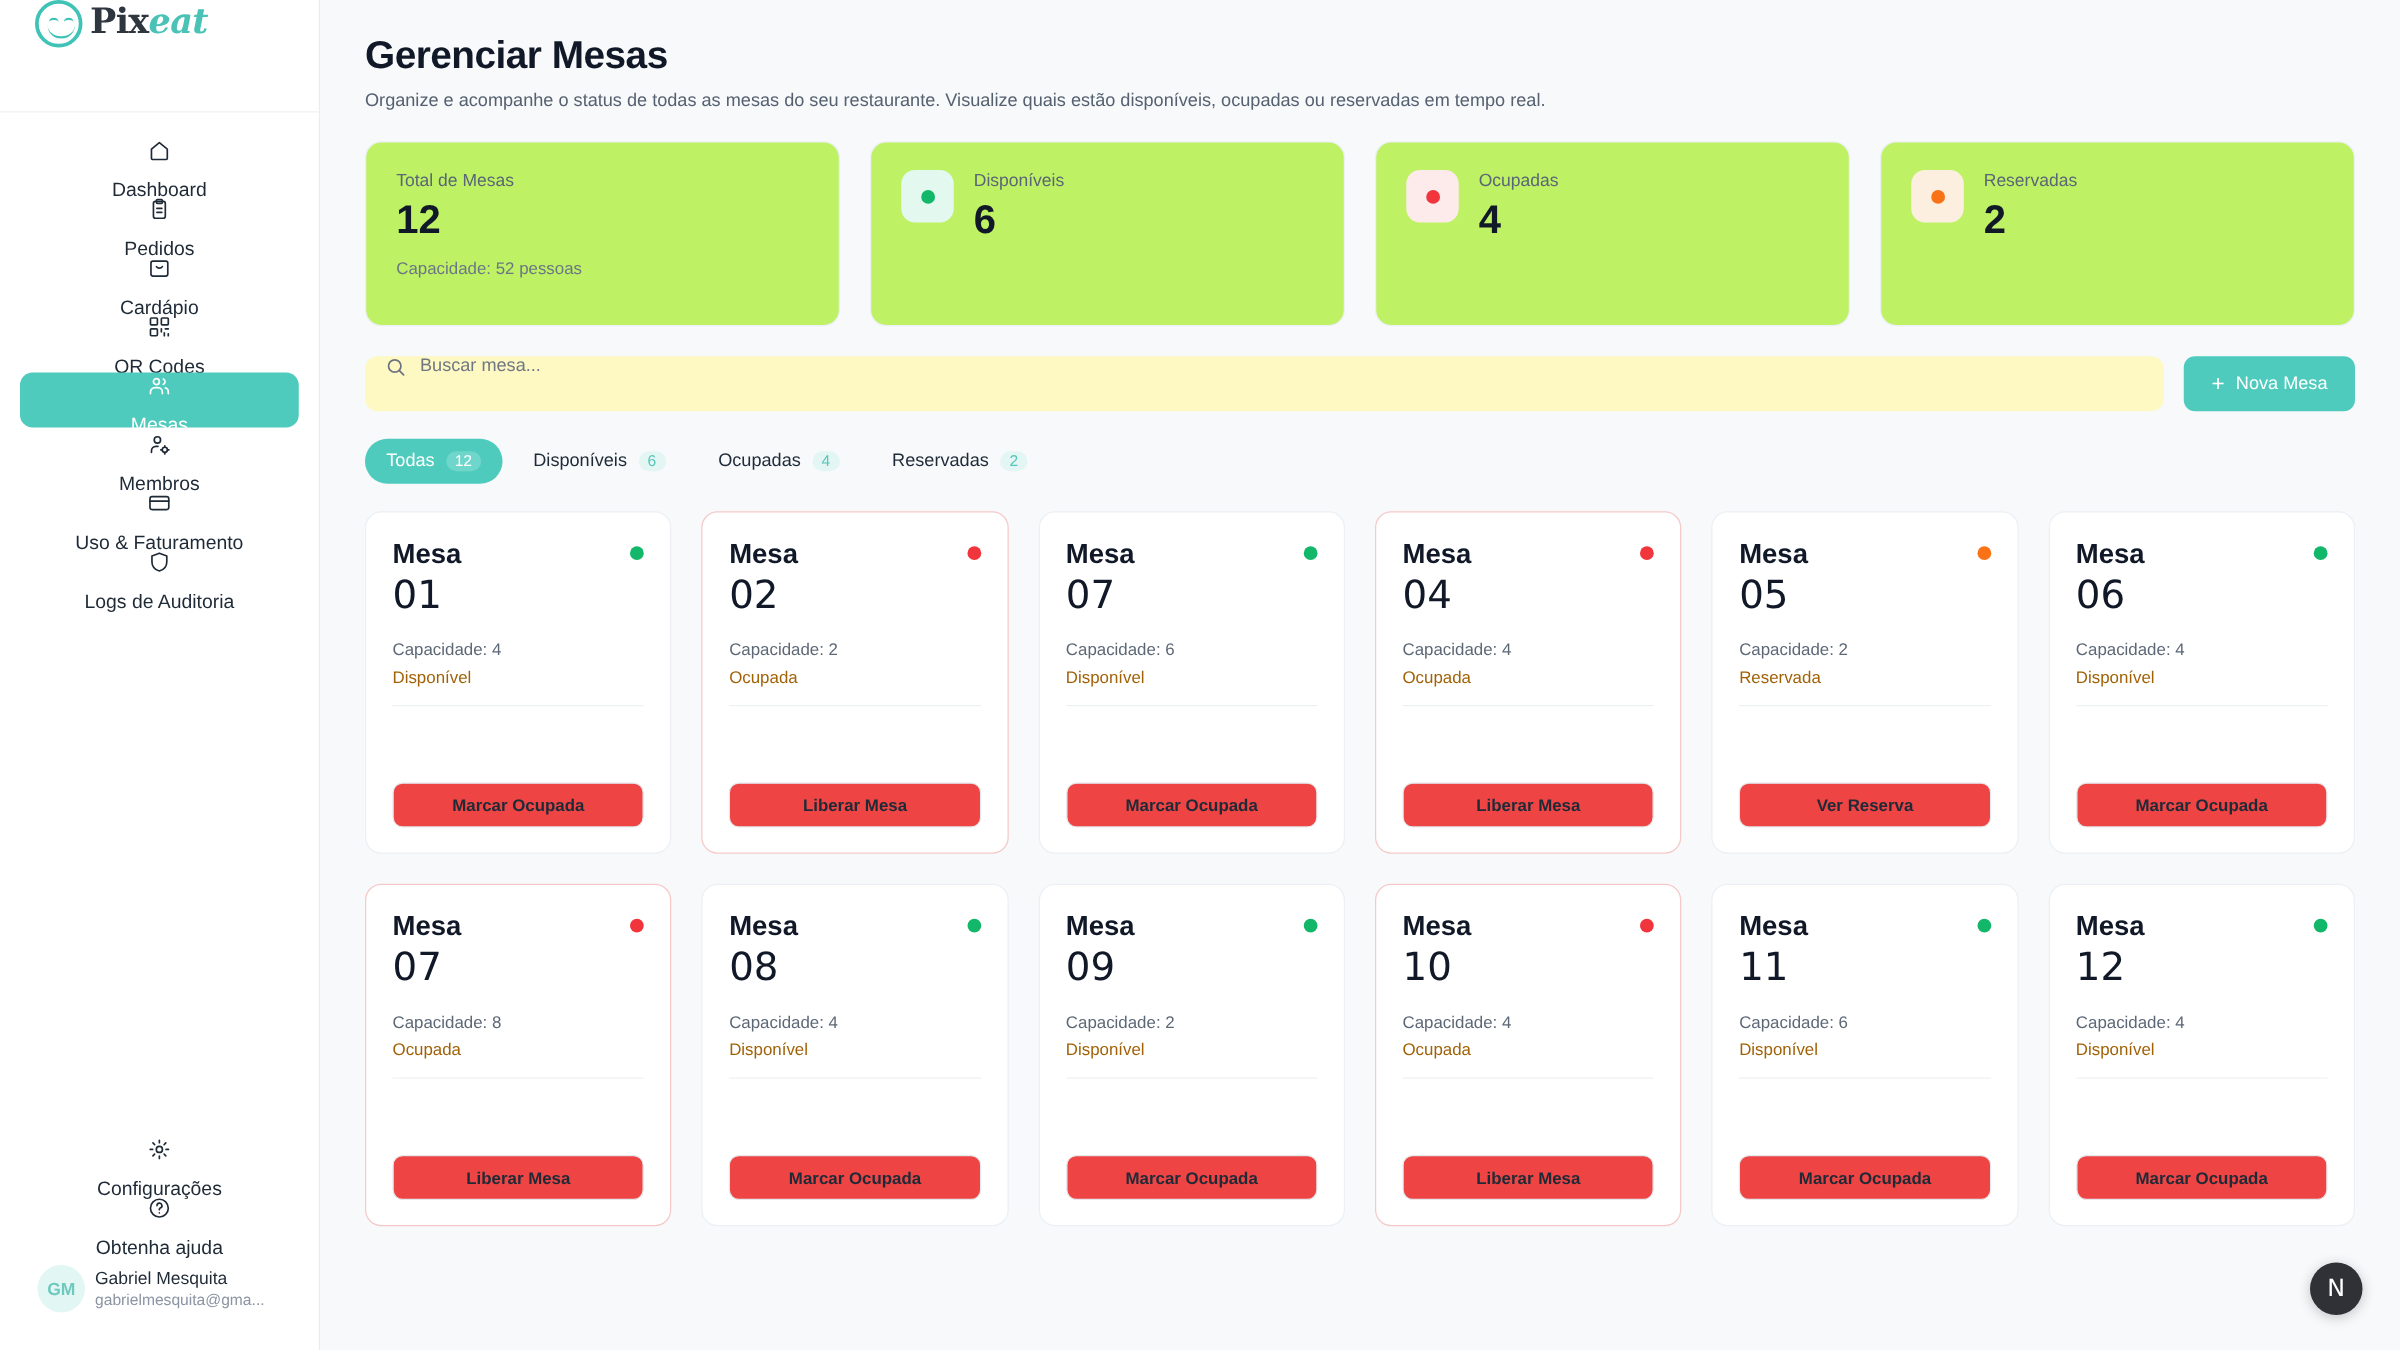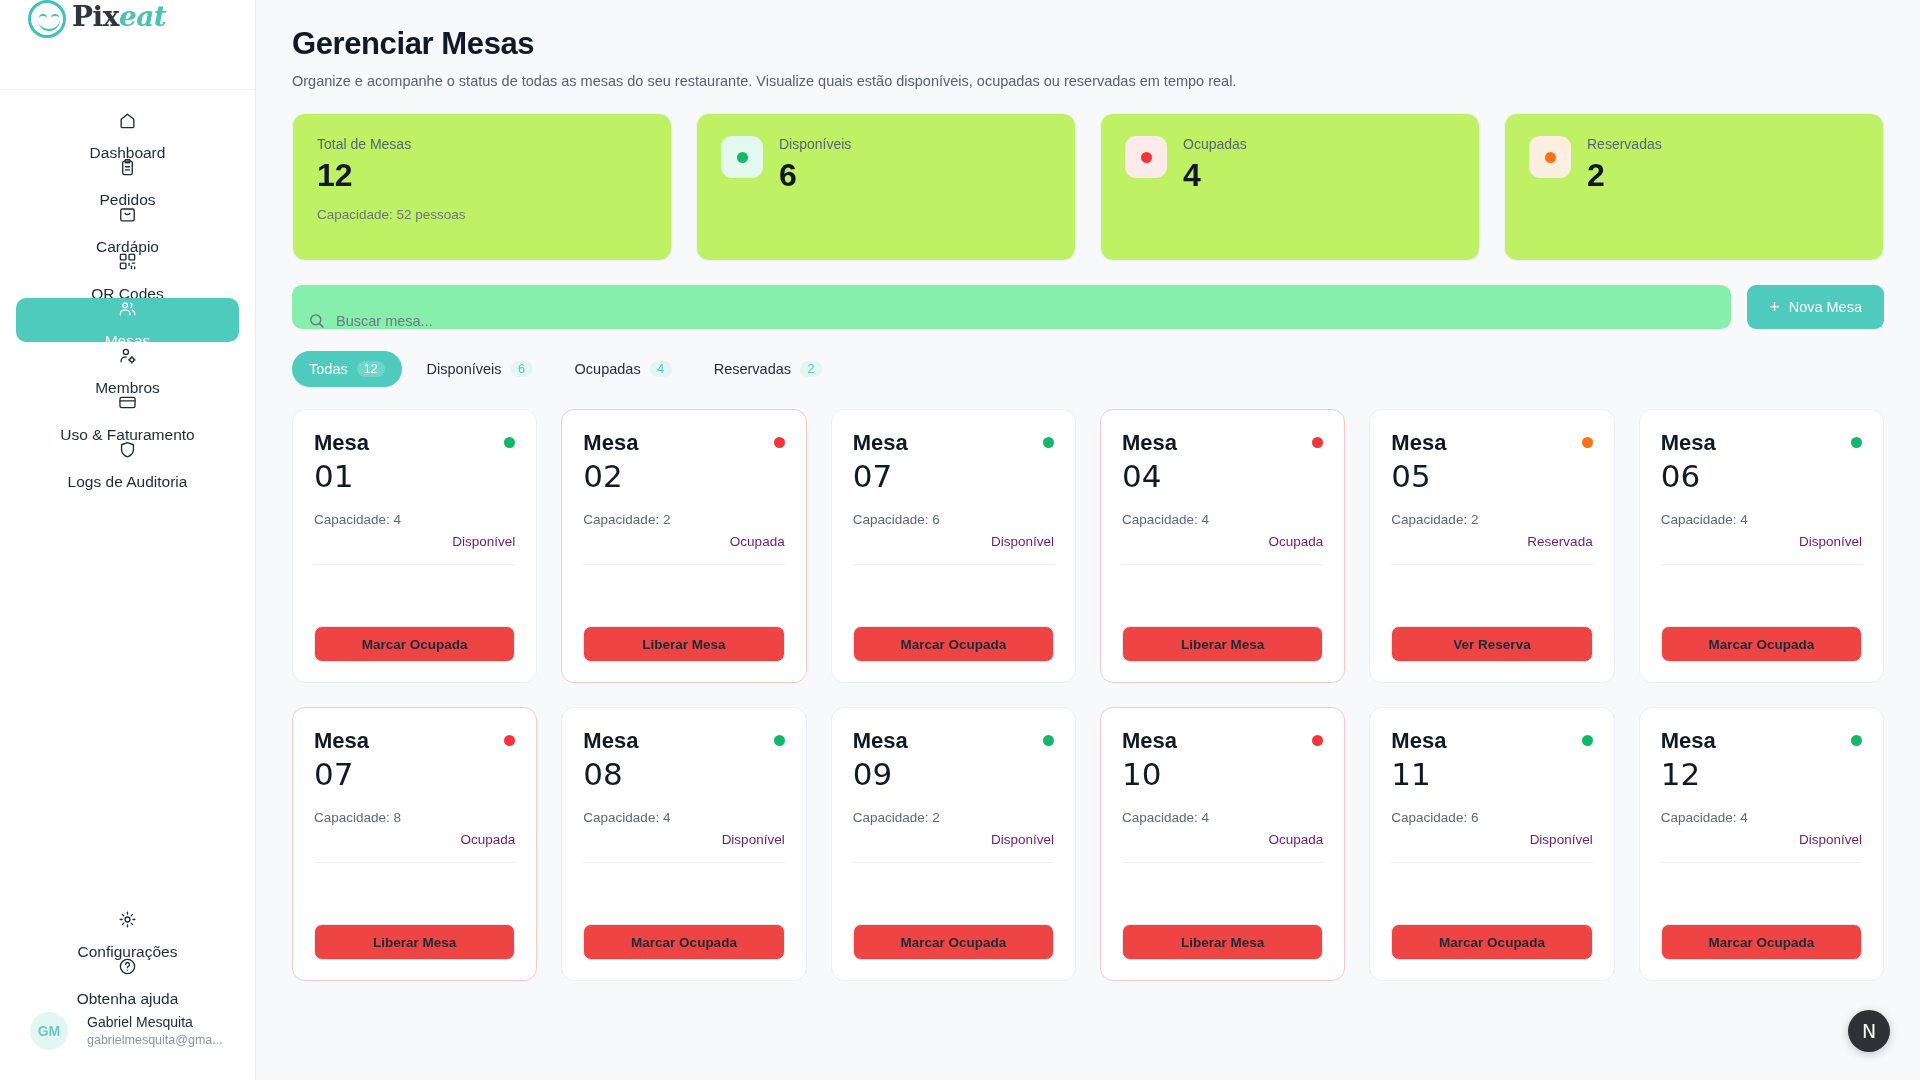--- a/index.html
+++ b/index.html
@@ -42,21 +42,21 @@
     height: 44px; padding: 0 14px; border-radius: 10px;
     color: #1f2a37; font-size: 15.5px; cursor: pointer; flex-direction: column;
   }
   .nav-item.active { background: #4ecbbd; color: #ffffff; }
   .nav-item .ico { width: 20px; height: 20px; display: flex; align-items: center; justify-content: center; flex: 0 0 20px; }
   .nav-item .ico svg { width: 19px; height: 19px; stroke: currentColor; fill: none;
     stroke-width: 1.7; stroke-linecap: round; stroke-linejoin: round; }
 
   .sidebar-spacer { flex: 1 1 auto; }
   .sidebar-bottom { padding: 0 16px 12px 16px; }
-  .user-row { display: flex; align-items: center; gap: 19px; padding: 12px 14px 18px 14px; }
+  .user-row { display: flex; align-items: center; gap: 8px; padding: 12px 14px 18px 14px; }
   .avatar { width: 38px; height: 38px; border-radius: 50%; background: #e2f6f3;
     color: #6ec9bf; display: flex; align-items: center; justify-content: center;
     font-size: 14px; font-weight: 600; flex: 0 0 38px; }
   .user-name { font-size: 14px; color: #1f2a37; line-height: 1.35; }
   .user-mail { font-size: 12.5px; color: #8b95a3; line-height: 1.35; }
 
   
   .main { flex: 1 1 auto; height: 1080px; overflow: hidden; padding: 26px 36px 0 36px; position: relative; }
   .page-title { font-size: 31px; font-weight: 700; color: #111827; letter-spacing: -0.4px; }
   .page-sub { margin-top: 11px; font-size: 14.5px; color: #566170; }
@@ -66,22 +66,22 @@
     height: 148px; padding: 22px 24px; }
   .stat-label { font-size: 14px; color: #5a6575; }
   .stat-value { font-size: 32px; font-weight: 700; color: #111827; margin-top: 6px; line-height: 1.1; }
   .stat-foot { font-size: 13.5px; color: #6b7685; margin-top: 14px; }
   .stat-flex { display: flex; align-items: flex-start; gap: 16px; }
   .stat-badge { width: 42px; height: 42px; border-radius: 11px; display: flex;
     align-items: center; justify-content: center; flex: 0 0 42px; }
   .dot { width: 11px; height: 11px; border-radius: 50%; display: block; }
 
   .toolbar { display: flex; gap: 16px; align-items: center; margin-top: 24px; }
-  .search-box { flex: 1 1 auto; height: 44px; background: #86efac; border-radius: 10px;
-    display: flex; align-items: flex-end; gap: 11px; padding: 0 16px; }
+  .search-box { flex: 1 1 auto; height: 44px; background: #fef9c3; border-radius: 10px;
+    display: flex; align-items: flex-start; gap: 11px; padding: 0 16px; }
   .search-box svg { width: 17px; height: 17px; stroke: #6b7480; fill: none; stroke-width: 2;
     stroke-linecap: round; flex: 0 0 17px; }
   .search-input { border: 0; background: transparent; outline: none; flex: 1 1 auto;
     font-size: 14.5px; color: #374151; font-family: "Liberation Sans", sans-serif; }
   .search-input::placeholder { color: #6f7883; }
   .new-btn { height: 44px; background: #4ecbbd; color: #ffffff; border: 0; border-radius: 9px;
     padding: 0 22px; font-size: 14.5px; display: flex; align-items: center; gap: 9px;
     cursor: pointer; font-family: "Liberation Sans", sans-serif; white-space: nowrap; }
   .new-btn .plus { font-size: 18px; line-height: 1; font-weight: 400; }
 
@@ -97,21 +97,21 @@
   .grid { display: grid; grid-template-columns: repeat(6, 1fr); gap: 24px; margin-top: 22px; }
   .t-card { background: #ffffff; border: 1px solid #ecf0f4; border-radius: 13px;
     padding: 20px 21px 20px 21px; min-height: 248px; display: flex; flex-direction: column; }
   .t-card.occupied { border-color: #f6c9c9; }
   .t-head { display: flex; justify-content: space-between; align-items: flex-start; }
   .t-mesa { font-size: 22px; font-weight: 700; color: #111827; line-height: 1.15; }
   .t-num { font-size: 31px; font-weight: 400; color: #111827; line-height: 1.25; margin-top: 2px;
     font-family: "DejaVu Sans", sans-serif; }
   .t-dot { width: 11px; height: 11px; border-radius: 50%; margin-top: 7px; flex: 0 0 11px; }
   .t-cap { font-size: 13.5px; color: #5d6876; margin-top: 16px; }
-  .t-status { font-size: 13.5px; color: #701a75; margin-top: 7px; text-align: right; }
+  .t-status { font-size: 13.5px; color: #a16207; margin-top: 7px; }
   .t-sep { height: 1px; background: #eef1f4; margin: 15px 0 13px 0; }
   .t-btn { width: 100%; height: 36px; background: #ef4444; border: 1px solid #e4e8ed;
     border-radius: 8px; font-size: 13.5px; font-weight: 600; color: #1f2a37; cursor: pointer;
     font-family: "Liberation Sans", sans-serif; margin-top: 48px; }
   .t-spacer { flex: 1 1 auto; }
 
   .next-badge { position: absolute; right: 30px; bottom: 28px; width: 42px; height: 42px;
     border-radius: 50%; background: #2f3136; color: #ffffff; display: flex;
     align-items: center; justify-content: center; font-size: 19px;
     font-family: "DejaVu Sans", sans-serif; cursor: pointer;

